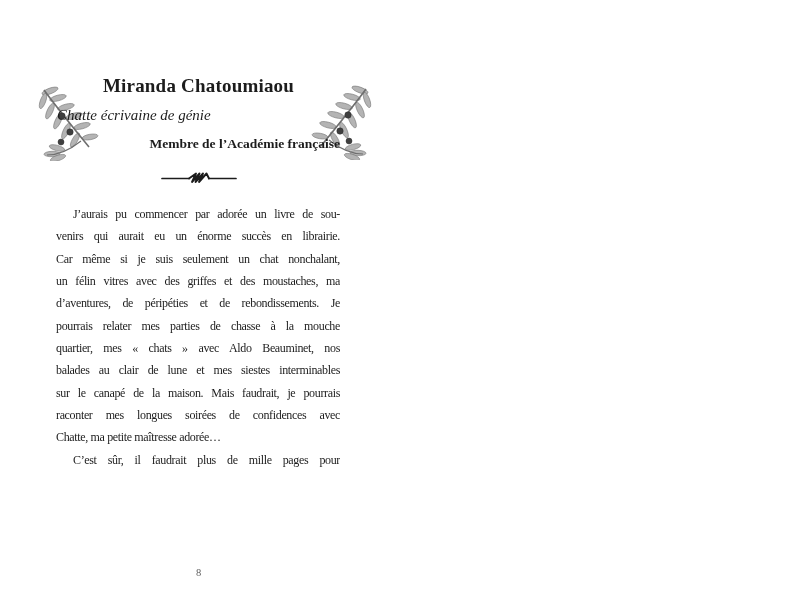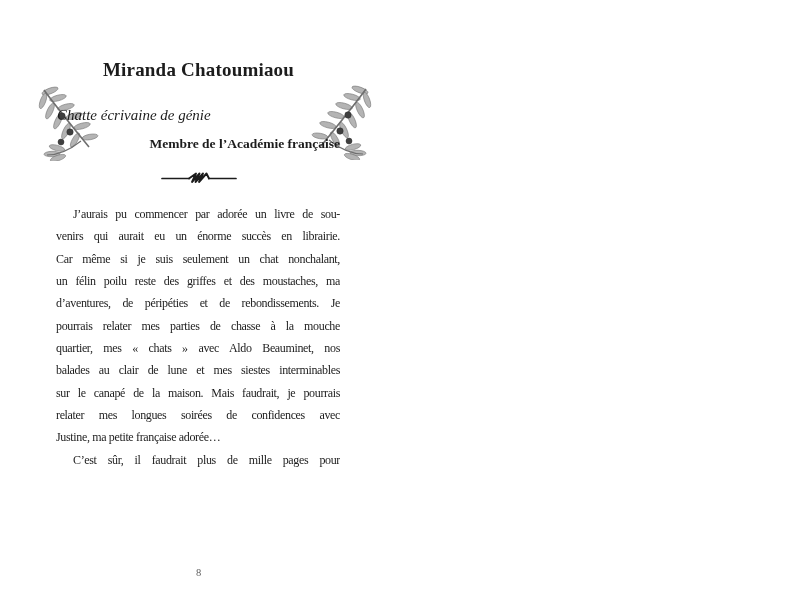--- a/index.html
+++ b/index.html
@@ -15,21 +15,21 @@
   .rule { position: absolute; left: 0; width: 798px; background: #b0b0b0; }
   .rule.top { top: 1px; height: 2px; }
   .rule.bottom { top: 595px; height: 3px; background: #ababab; }
 
   .page { position: absolute; top: 0; width: 399px; height: 601px; background: #ffffff; }
   .page.left { left: 0; }
   .page.right { left: 399px; }
 
   
   .hdr-title {
-    position: absolute; left: 57px; top: 58px; width: 283px;
+    position: absolute; left: 57px; top: 74px; width: 283px;
     text-align: center; font-weight: bold; font-size: 19px; line-height: 23px;
     letter-spacing: 0.2px;
   }
   .hdr-subtitle {
     position: absolute; left: 57px; top: 106px; width: 283px;
     font-style: italic; font-size: 15px; line-height: 19px;
   }
   .hdr-affiliation {
     position: absolute; left: 57px; top: 135px; width: 283px;
     text-align: right; font-weight: bold; font-size: 13.5px; line-height: 18px;
@@ -135,28 +135,28 @@
         <path d="M1 7.5 H28" stroke="#1c1c1c" stroke-width="1.7" stroke-linecap="round"></path>
         <path d="M28 7.5 L35 2.5 L31 11 L38.5 2.5 L34.5 11 L42 2.5 L38 11 L45.5 2.5 L48 7.5" fill="none" stroke="#1c1c1c" stroke-width="1.9" stroke-linejoin="round" stroke-linecap="round"></path>
         <path d="M48 7.5 H75" stroke="#1c1c1c" stroke-width="1.7" stroke-linecap="round"></path>
       </svg>
     </div>
 
     <div class="textcol leftcol">
         <div class="line indent">J’aurais pu commencer par adorée un livre de sou-</div>
         <div class="line">venirs qui aurait eu un énorme succès en librairie.</div>
         <div class="line">Car même si je suis seulement un chat nonchalant,</div>
-        <div class="line">un félin poilu reste des griffes et des moustaches, ma</div>
+        <div class="line">un félin vitres avec des griffes et des moustaches, ma</div>
         <div class="line">d’aventures, de péripéties et de rebondissements. Je</div>
         <div class="line">pourrais relater mes parties de chasse à la mouche</div>
         <div class="line">quartier, mes « chats » avec Aldo Beauminet, nos</div>
         <div class="line">balades au clair de lune et mes siestes interminables</div>
         <div class="line">sur le canapé de la maison. Mais faudrait, je pourrais</div>
-        <div class="line">relater mes longues soirées de confidences avec</div>
-        <div class="line endline">Justine, ma petite française adorée…</div>
+        <div class="line">raconter mes longues soirées de confidences avec</div>
+        <div class="line endline">Chatte, ma petite maîtresse adorée…</div>
         <div class="line indent">C’est sûr, il faudrait plus de mille pages pour</div>
       </div>
 
     <div class="pagenum p-left">8</div>
   </div>
 
   <div class="page right">
     
     
   </div>

